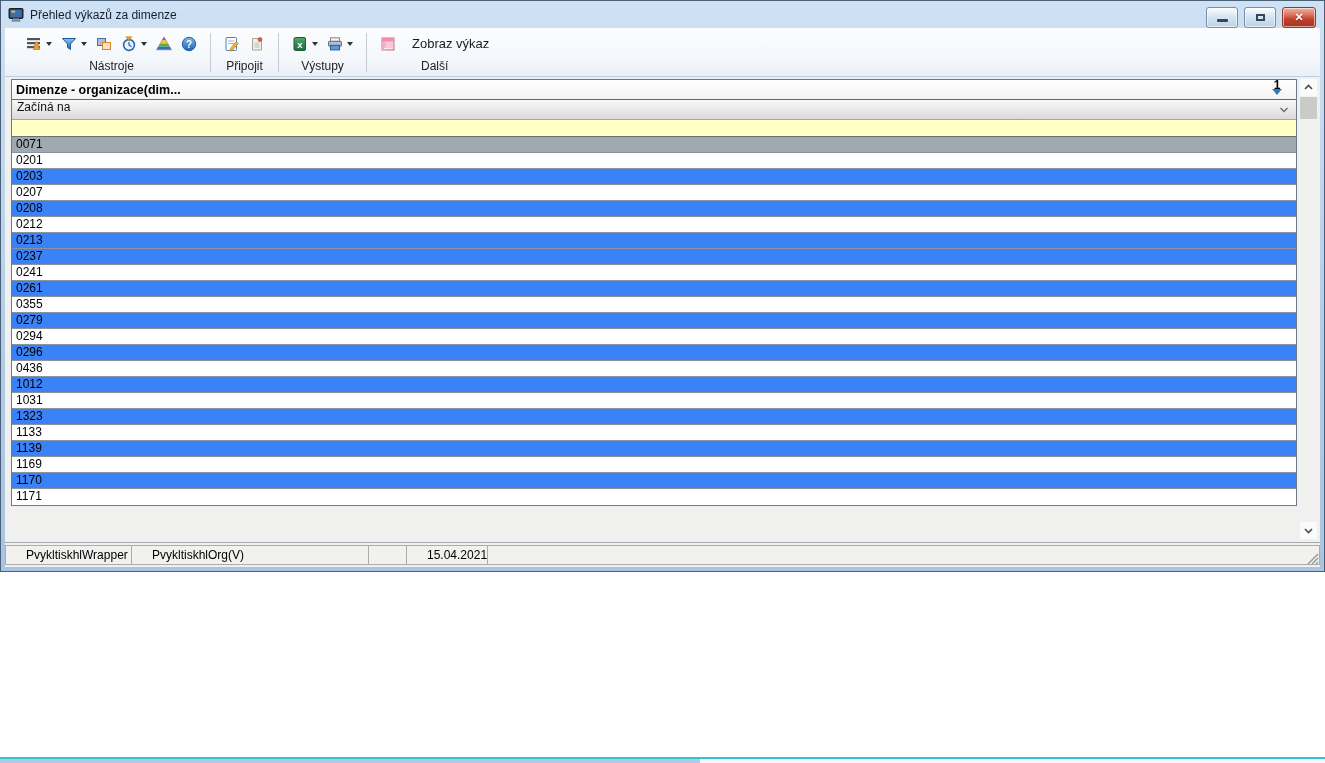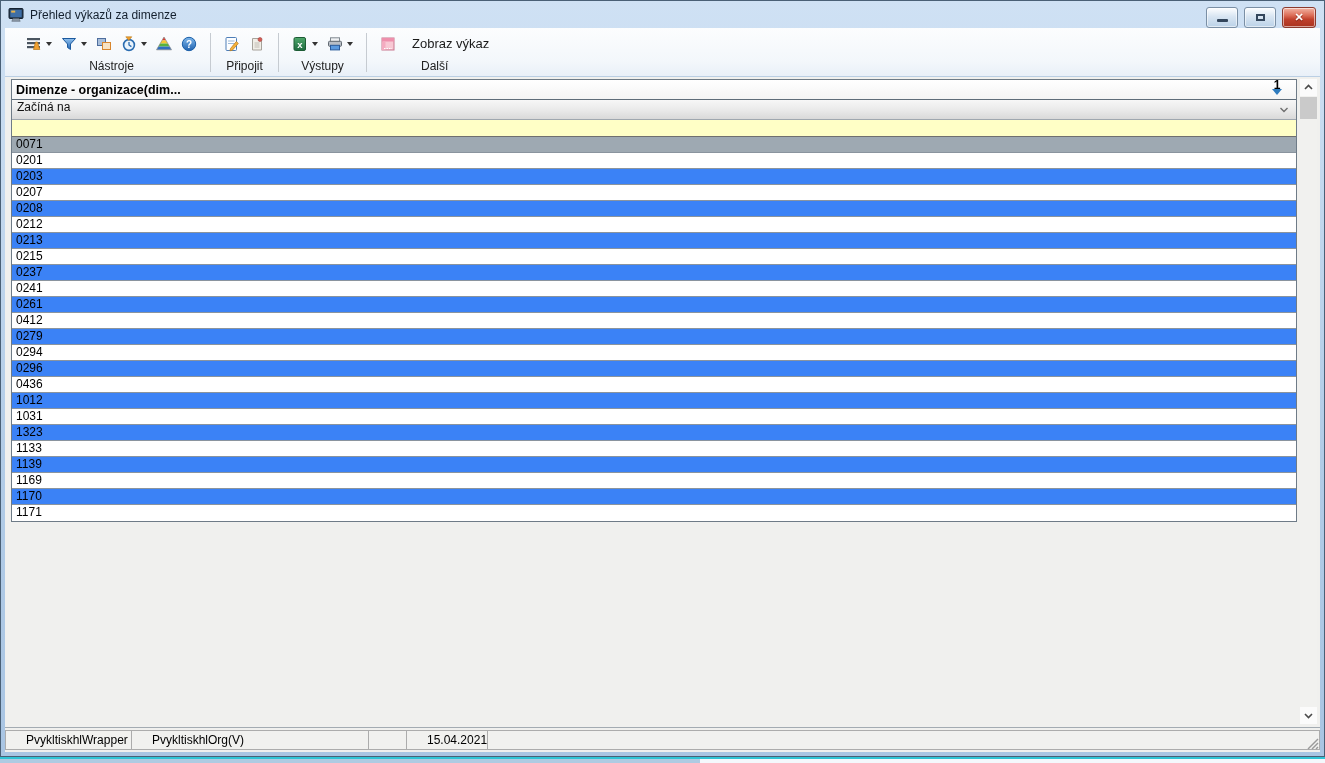--- a/index.html
+++ b/index.html
@@ -3,21 +3,21 @@
 <meta charset="utf-8">
 <style>
   html,body{margin:0;padding:0;}
   body{
     width:1325px;height:763px;position:relative;overflow:hidden;
     font-family:"Liberation Sans", sans-serif;background:#ffffff;
     -webkit-font-smoothing:antialiased;
   }
   
   .window{
-    position:absolute;left:0;top:0;width:1325px;height:757px;
+    position:absolute;left:0;top:0;width:1325px;height:572px;
     box-sizing:border-box;border:1px solid #4A6076;
     background:linear-gradient(#CFE1F4,#B2CCE7 60%,#A9C5E3);
   }
   .titlebar{
     height:27px;display:flex;align-items:center;padding-left:7px;position:relative;
   }
   .titlebar .app-icon{width:16px;height:16px;margin-right:6px;flex:0 0 auto;}
   .title-text{font-size:12px;color:#14202E;}
   .win-controls{position:absolute;top:6px;right:8px;display:flex;gap:6px;}
   .win-btn{
@@ -323,25 +323,24 @@
         </div>
         <input class="grid-filter-input" value="" style="">
         <div class="grid-rows">
             <div class="grid-row selected">0071</div>
             <div class="grid-row plain">0201</div>
             <div class="grid-row alt">0203</div>
             <div class="grid-row plain">0207</div>
             <div class="grid-row alt">0208</div>
             <div class="grid-row plain">0212</div>
             <div class="grid-row alt">0213</div>
-            <div class="grid-row plain">0215</div>
             <div class="grid-row alt">0237</div>
             <div class="grid-row plain">0241</div>
             <div class="grid-row alt">0261</div>
-            <div class="grid-row plain">0412</div>
+            <div class="grid-row plain">0355</div>
             <div class="grid-row alt">0279</div>
             <div class="grid-row plain">0294</div>
             <div class="grid-row alt">0296</div>
             <div class="grid-row plain">0436</div>
             <div class="grid-row alt">1012</div>
             <div class="grid-row plain">1031</div>
             <div class="grid-row alt">1323</div>
             <div class="grid-row plain">1133</div>
             <div class="grid-row alt">1139</div>
             <div class="grid-row plain">1169</div>

